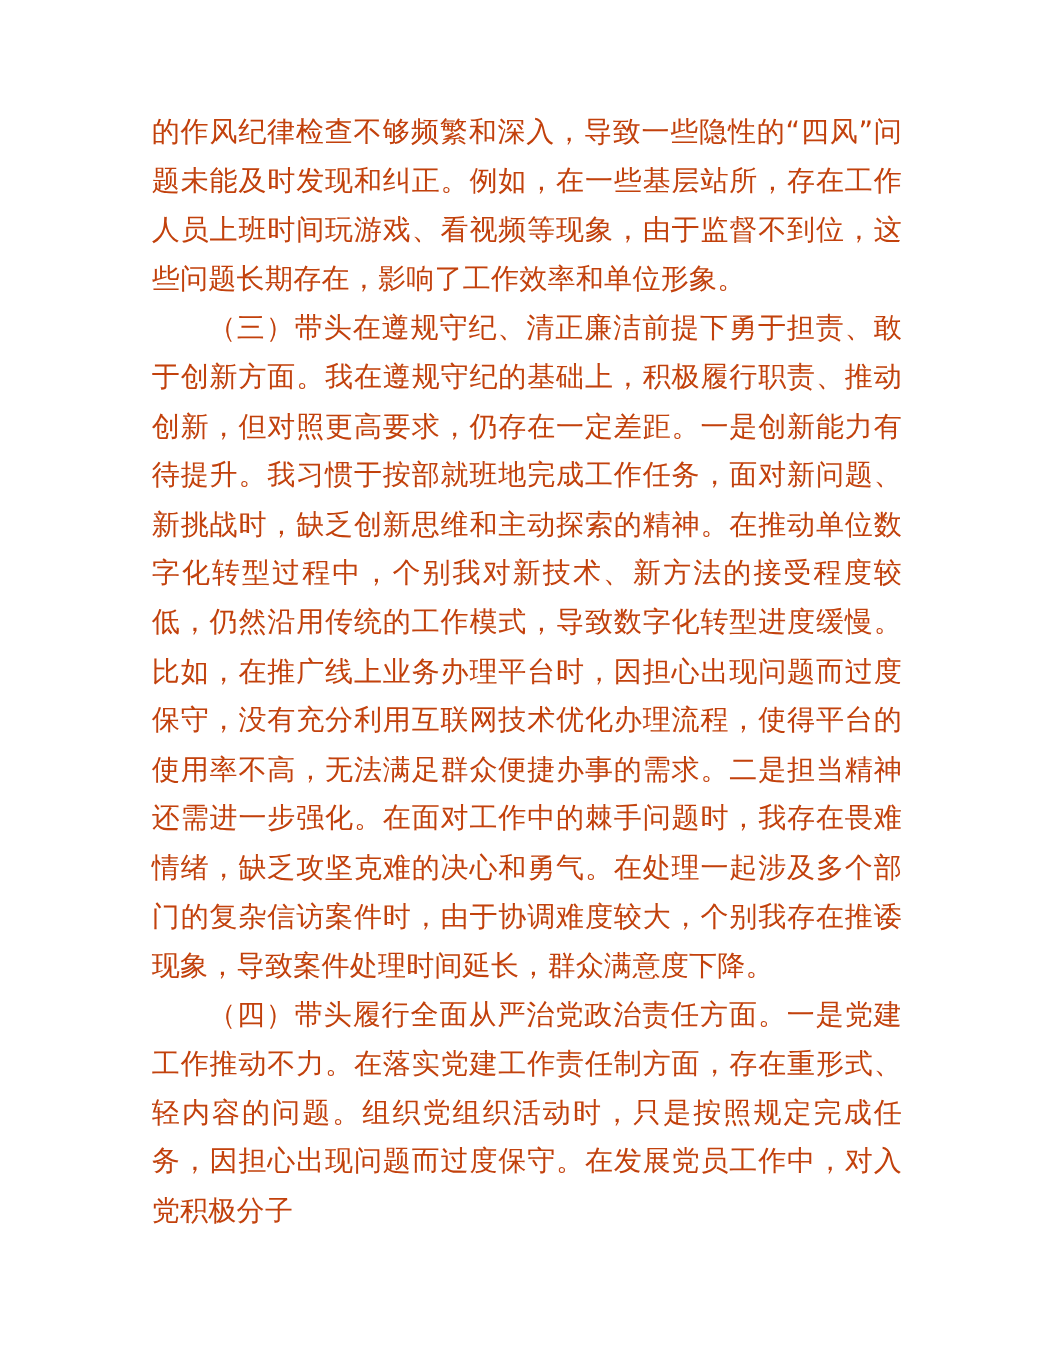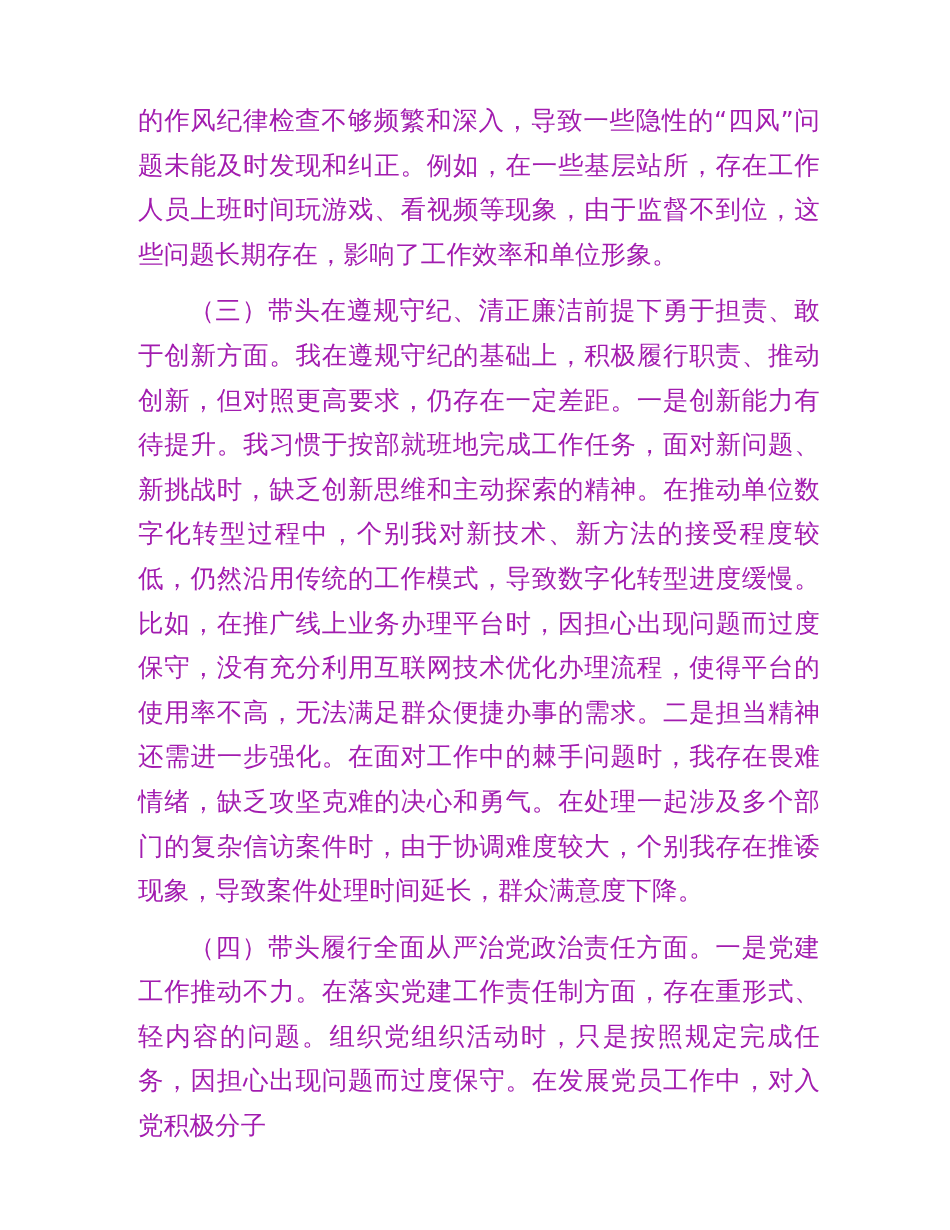--- a/index.html
+++ b/index.html
@@ -21,31 +21,30 @@
   .doc-body {
     position: absolute;
     left: 138px;
     top: 98px;
     width: 682px;
   }
   .para {
     margin: 0 0 0 0;
     font-size: 25.5px;
     line-height: 44.6px;
-    color: #a21caf;
+    color: #c2410c;
     text-align: justify;
     text-justify: inter-ideograph;
     letter-spacing: 0.2px;
     font-family: "DejaVu Sans", "Liberation Sans", sans-serif;
   }
   .para.indent {
     text-indent: 51px;
   }
   .para + .para {
-    margin-top: 12px;
   }
 </style>
 </head>
 <body>
 
 <div class="page">
   <div class="doc-body">
     <p class="para">的作风纪律检查不够频繁和深入，导致一些隐性的“四风”问题未能及时发现和纠正。例如，在一些基层站所，存在工作人员上班时间玩游戏、看视频等现象，由于监督不到位，这些问题长期存在，影响了工作效率和单位形象。</p>
     <p class="para indent">（三）带头在遵规守纪、清正廉洁前提下勇于担责、敢于创新方面。我在遵规守纪的基础上，积极履行职责、推动创新，但对照更高要求，仍存在一定差距。一是创新能力有待提升。我习惯于按部就班地完成工作任务，面对新问题、新挑战时，缺乏创新思维和主动探索的精神。在推动单位数字化转型过程中，个别我对新技术、新方法的接受程度较低，仍然沿用传统的工作模式，导致数字化转型进度缓慢。比如，在推广线上业务办理平台时，因担心出现问题而过度保守，没有充分利用互联网技术优化办理流程，使得平台的使用率不高，无法满足群众便捷办事的需求。二是担当精神还需进一步强化。在面对工作中的棘手问题时，我存在畏难情绪，缺乏攻坚克难的决心和勇气。在处理一起涉及多个部门的复杂信访案件时，由于协调难度较大，个别我存在推诿现象，导致案件处理时间延长，群众满意度下降。</p>
     <p class="para indent">（四）带头履行全面从严治党政治责任方面。一是党建工作推动不力。在落实党建工作责任制方面，存在重形式、轻内容的问题。组织党组织活动时，只是按照规定完成任务，因担心出现问题而过度保守。在发展党员工作中，对入党积极分子</p>

